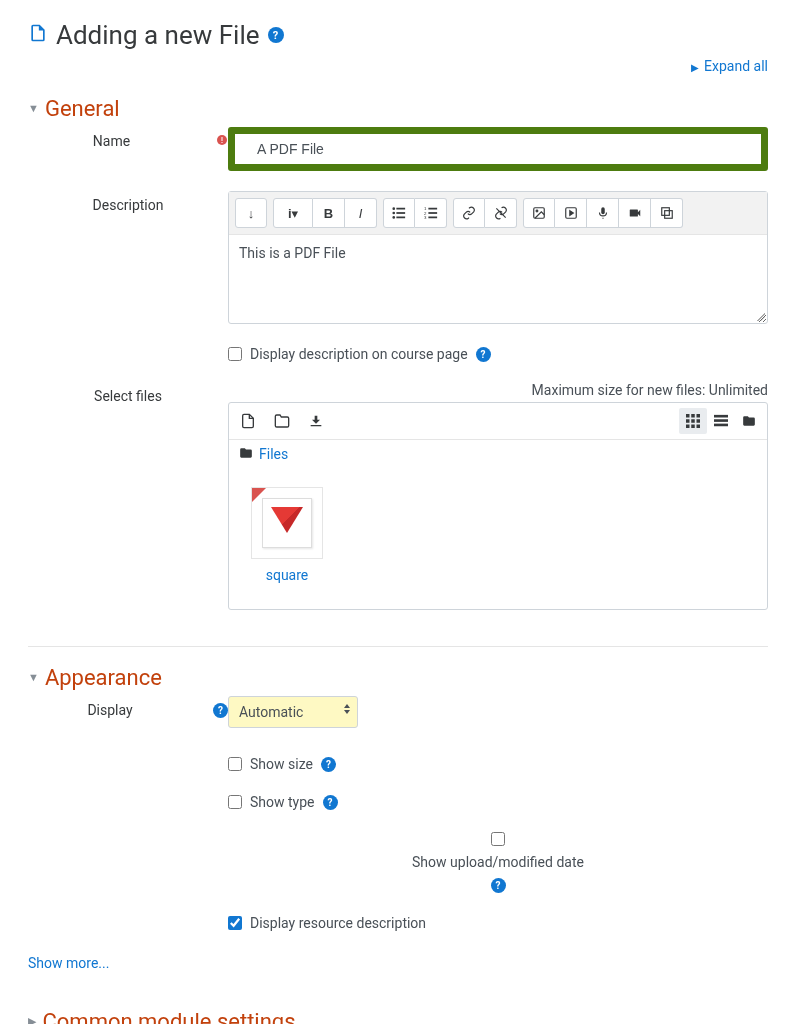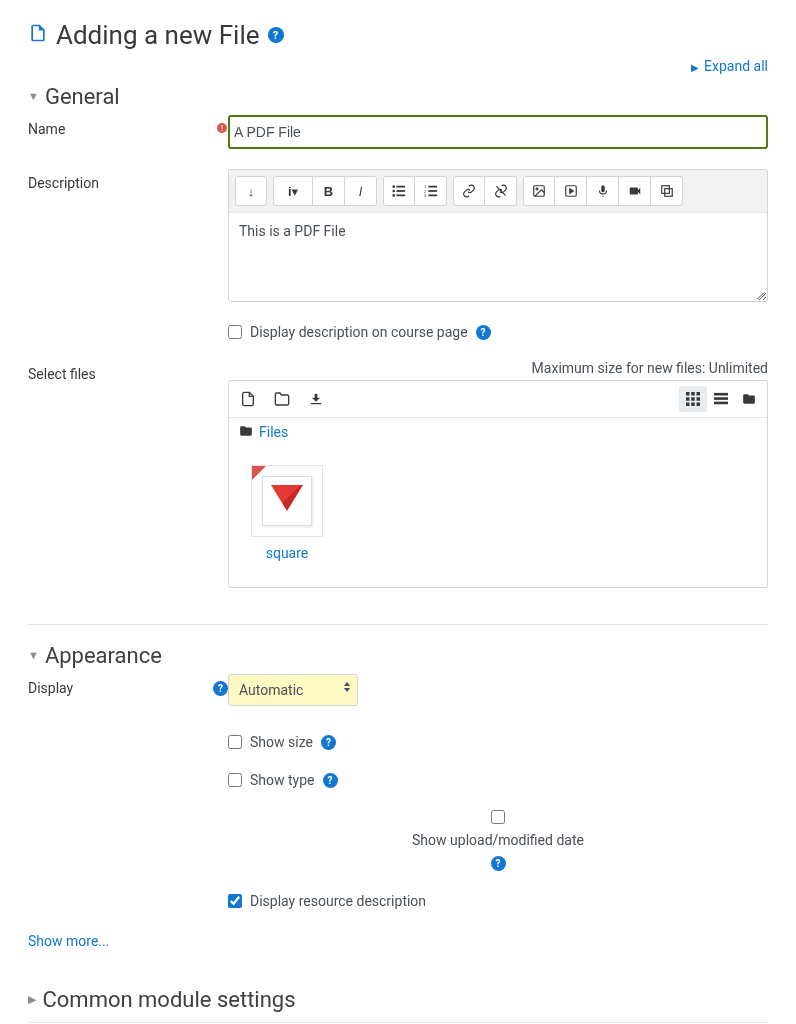--- a/index.html
+++ b/index.html
@@ -2,33 +2,33 @@
 <html><head>
 <meta charset="utf-8">
 <style>
 * { box-sizing: border-box; margin: 0; padding: 0; }
 body { font-family: -apple-system, BlinkMacSystemFont, "Segoe UI", Roboto, Arial, sans-serif; background: #fff; color: #373a3c; font-size: 14px; }
 .container { padding: 20px 28px; max-width: 796px; }
 .page-title { font-size: 26px; font-weight: 400; color: #373a3c; display: flex; align-items: center; gap: 8px; margin-bottom: 8px; }
 .page-title .file-icon { color: #1177d1; font-size: 22px; }
 .help-icon { display: inline-flex; align-items: center; justify-content: center; width: 16px; height: 16px; border-radius: 50%; background: #1177d1; color: #fff; font-size: 11px; font-weight: bold; cursor: pointer; }
 .help-icon.small { width: 15px; height: 15px; font-size: 10px; }
-.expand-all { text-align: right; color: #1177d1; font-size: 14px; margin-bottom: 4px; }
+.expand-all { text-align: right; color: #1177d1; font-size: 14px; margin-bottom: 16px; }
 .expand-all a { color: #1177d1; text-decoration: none; cursor: pointer; }
 .expand-all .caret { font-size: 10px; margin-right: 2px; }
 .section { border-bottom: 1px solid #e5e5e5; padding-bottom: 4px; margin-bottom: 12px; }
 .section-header { display: flex; align-items: center; gap: 6px; cursor: pointer; padding: 6px 0; }
 .section-header .toggle { color: #868e96; font-size: 11px; }
-.section-header h2 { color: #404040; font-size: 22px; font-weight: 400; }
+.section-header h2 { color: #c2410c; font-size: 22px; font-weight: 400; }
 .form-row { display: flex; align-items: flex-start; margin-bottom: 20px; }
-.form-label { width: 200px; padding-top: 6px; color: #373a3c; display: flex; align-items: center; gap: 21px; flex-shrink: 0; }
+.form-label { width: 200px; padding-top: 6px; color: #373a3c; display: flex; align-items: center; gap: 21px; flex-shrink: 0; text-align: center; }
 .form-label .label-text { flex: 1; }
 .form-label .required { color: #d9534f; }
 .form-field { flex: 1; }
-input[type="text"].text-input { width: 100%; padding: 7px 4px; border: 2px solid #4d7c0f; border-radius: 3px; font-size: 14px; color: #495057; }
+input[type="text"].text-input { width: 100%; padding: 7px 22px; border: 7px solid #4d7c0f; border-radius: 3px; font-size: 14px; color: #495057; }
 .editor-wrap { border: 1px solid #ced4da; border-radius: 3px; background: #fff; }
 .editor-toolbar { background: #f2f2f2; border-bottom: 1px solid #e5e5e5; padding: 6px; display: flex; gap: 6px; flex-wrap: wrap; }
 .tb-group { display: flex; }
 .tb-btn { background: #fff; border: 1px solid #ced4da; width: 32px; height: 30px; display: inline-flex; align-items: center; justify-content: center; cursor: pointer; font-size: 13px; color: #373a3c; }
 .tb-btn:first-child { border-top-left-radius: 3px; border-bottom-left-radius: 3px; }
 .tb-btn:last-child { border-top-right-radius: 3px; border-bottom-right-radius: 3px; }
 .tb-group .tb-btn + .tb-btn { border-left: none; }
 .editor-body { min-height: 88px; padding: 10px; color: #495057; resize: vertical; overflow: auto; position: relative; }
 .editor-body::after { content: ''; position: absolute; right: 2px; bottom: 2px; width: 8px; height: 8px; background: linear-gradient(135deg, transparent 50%, #aaa 50%, #aaa 60%, transparent 60%, transparent 70%, #aaa 70%, #aaa 80%, transparent 80%); }
 .checkbox-row { display: flex; align-items: center; gap: 8px; margin-top: 22px; color: #495057; }

